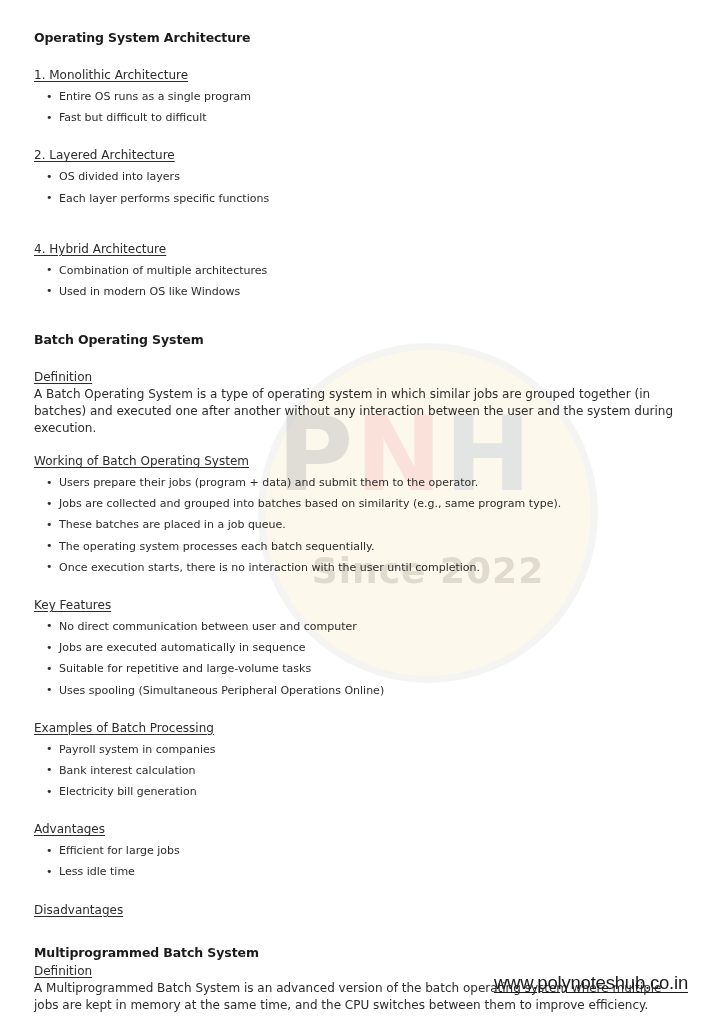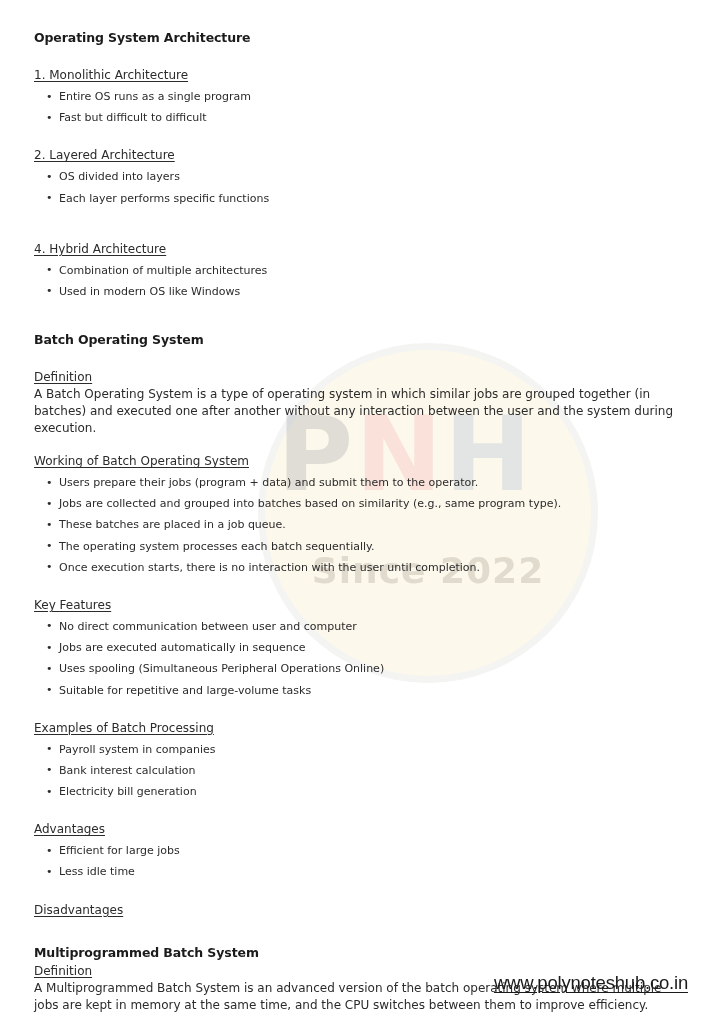--- a/index.html
+++ b/index.html
@@ -197,22 +197,22 @@
           <li>Once execution starts, there is no interaction with the user until completion.</li>
         </ul>
       </div>
 
       <div class="gap-md"></div>
       <div>
         <div class="sub-title">Key Features</div>
         <ul class="bullets">
           <li>No direct communication between user and computer</li>
           <li>Jobs are executed automatically in sequence</li>
+          <li>Suitable for repetitive and large-volume tasks</li>
           <li>Uses spooling (Simultaneous Peripheral Operations Online)</li>
-          <li>Suitable for repetitive and large-volume tasks</li>
         </ul>
       </div>
 
       <div class="gap-md"></div>
       <div>
         <div class="sub-title">Examples of Batch Processing</div>
         <ul class="bullets">
           <li>Payroll system in companies</li>
           <li>Bank interest calculation</li>
           <li>Electricity bill generation</li>

